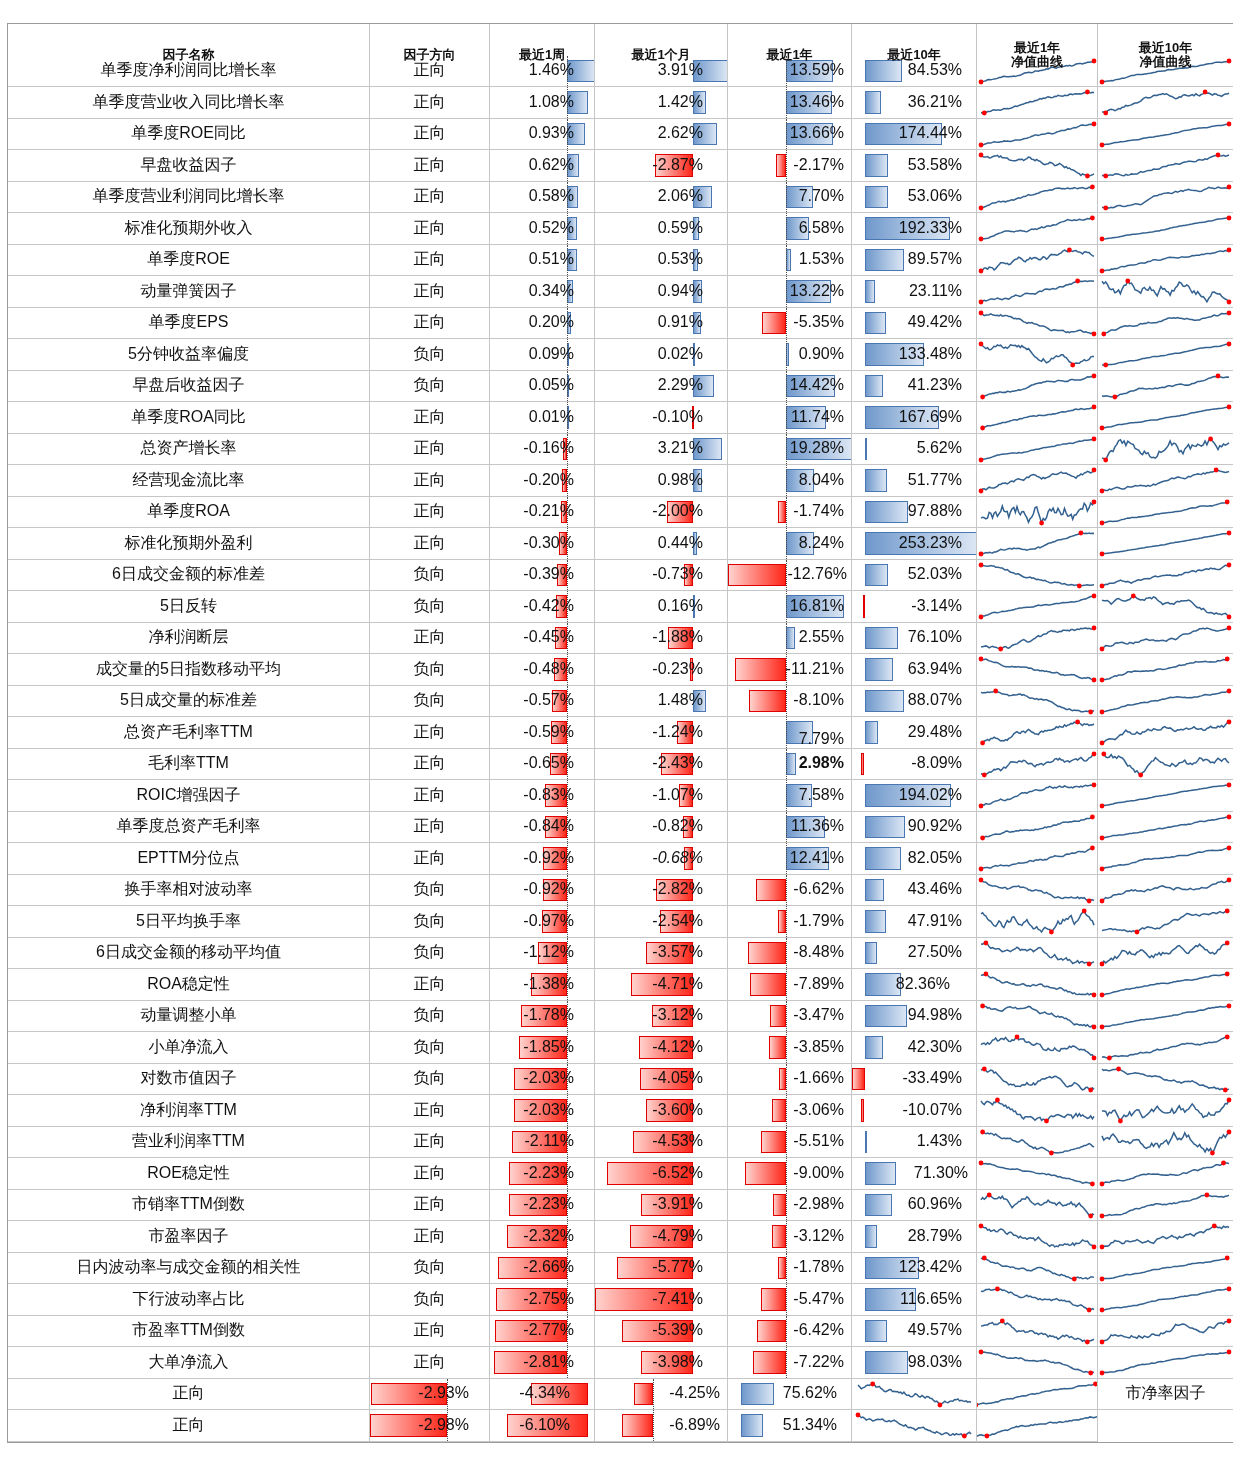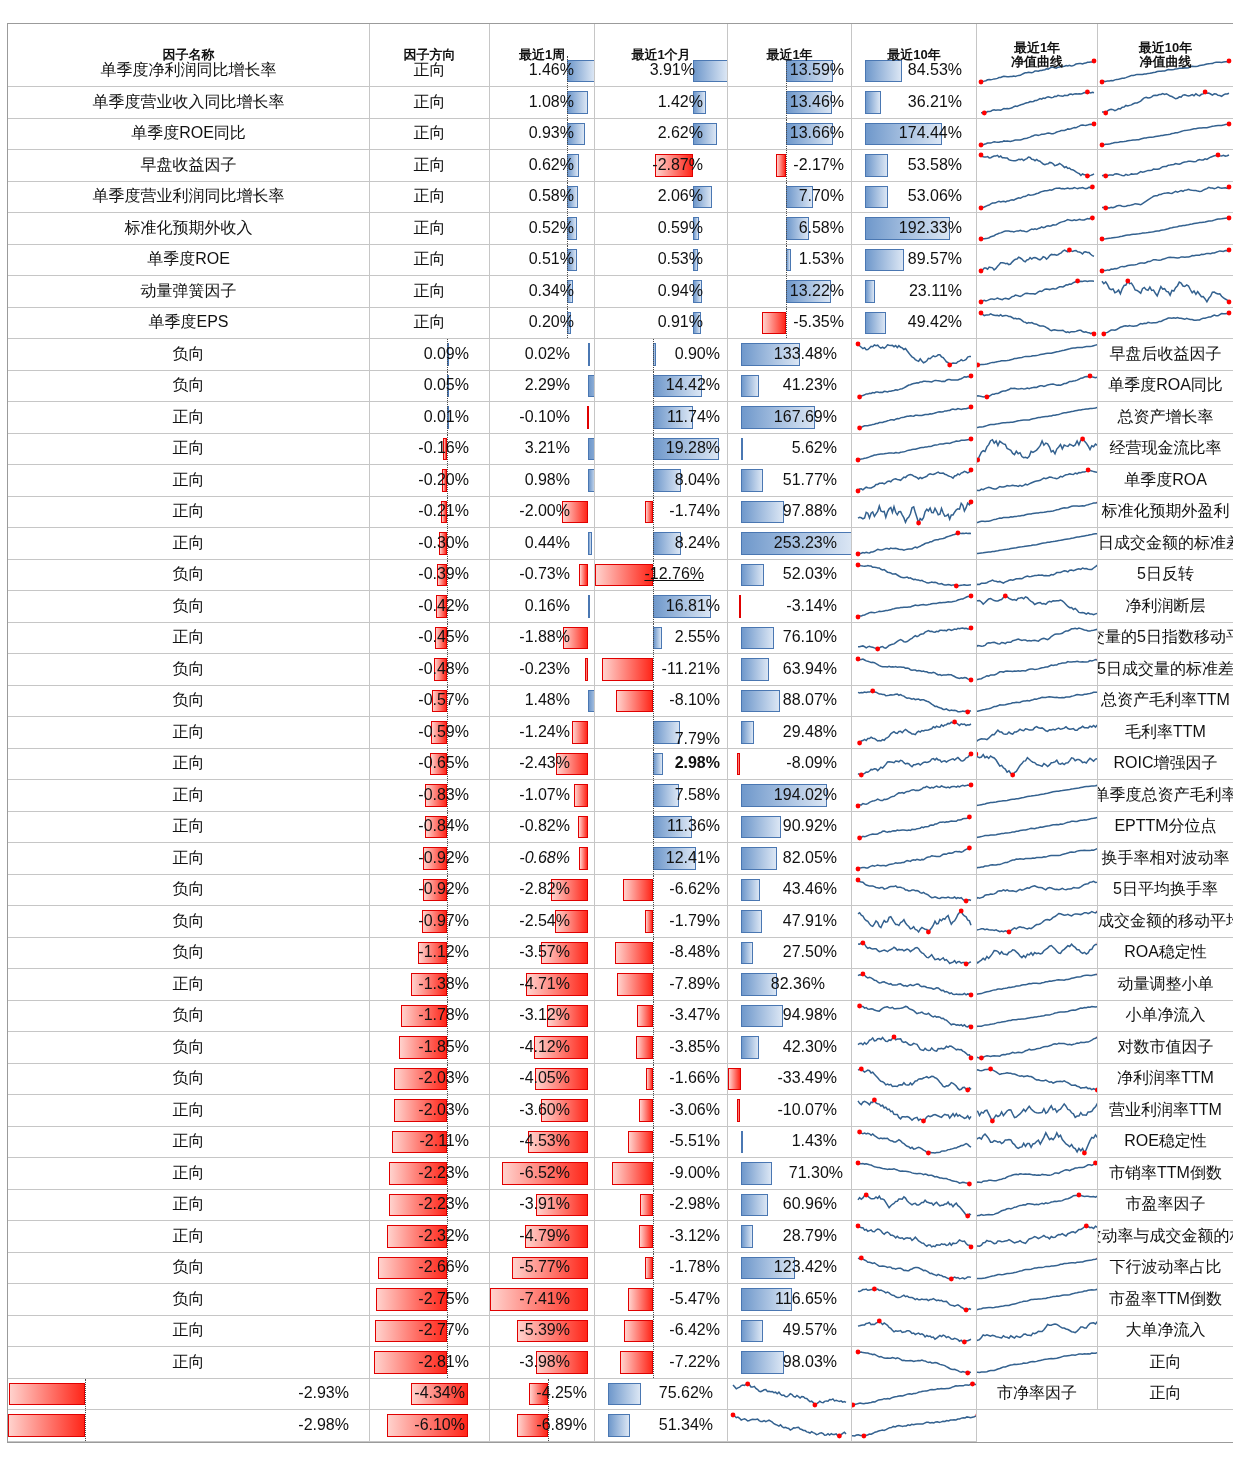--- a/index.html
+++ b/index.html
@@ -72,21 +72,21 @@
         <span class="txt">单季度净利润同比增长率</span>
       </div>
       <div class="cell">
         <span class="txt">正向</span>
       </div>
       <div class="cell num" style="padding-right: 20px;">
         <div class="bar" style="left: 76.65px; width: 28.35px; background: linear-gradient(to right, rgb(111, 152, 203), rgb(219, 230, 244)); border: 1px solid rgb(74, 119, 178);"></div>
         <div class="axisline" style="left: 76.65px;"></div>
         <span class="val">1.46%</span>
       </div>
-      <div class="cell num" style="padding-right: 32px;">
+      <div class="cell num" style="padding-right: 24px;">
         <div class="bar" style="left: 98.42px; width: 34.58px; background: linear-gradient(to right, rgb(111, 152, 203), rgb(219, 230, 244)); border: 1px solid rgb(74, 119, 178);"></div>
         <span class="val">3.91%</span>
       </div>
       <div class="cell num" style="padding-right: 7px;">
         <div class="bar" style="left: 58.28px; width: 46.3244px; background: linear-gradient(to right, rgb(111, 152, 203), rgb(219, 230, 244)); border: 1px solid rgb(74, 119, 178);"></div>
         <div class="axisline" style="left: 58.28px;"></div>
         <span class="val">13.59%</span>
       </div>
       <div class="cell num" style="padding-right: 14px;">
         <div class="bar" style="left: 12.5px; width: 37.5533px; background: linear-gradient(to right, rgb(111, 152, 203), rgb(219, 230, 244)); border: 1px solid rgb(74, 119, 178);"></div>
@@ -440,20 +440,23 @@
       <div class="cell sparkcell">
         <span>
           <svg width="133" height="30" viewBox="0 0 133 30">
             <polyline points="3.0,25.5 4.8,26.0 6.7,24.9 8.5,24.4 10.4,23.1 12.2,22.1 14.0,21.9 15.9,22.3 17.7,21.5 19.6,20.3 21.4,19.3 23.2,18.7 25.1,18.1 26.9,17.8 28.8,18.2 30.6,17.6 32.4,18.1 34.3,18.3 36.1,18.0 38.0,17.8 39.8,16.6 41.7,15.5 43.5,16.0 45.3,15.3 47.2,15.5 49.0,14.3 50.9,14.8 52.7,14.9 54.5,14.8 56.4,14.7 58.2,14.6 60.1,13.4 61.9,13.6 63.7,12.5 65.6,11.6 67.4,11.0 69.3,10.1 71.1,10.1 72.9,10.3 74.8,9.7 76.6,10.2 78.5,9.6 80.3,10.2 82.1,10.3 84.0,10.8 85.8,11.3 87.7,10.3 89.5,11.1 91.3,11.4 93.2,11.6 95.0,12.3 96.9,12.2 98.7,12.1 100.6,12.0 102.4,10.9 104.2,10.2 106.1,10.2 107.9,9.6 109.8,9.0 111.6,9.1 113.4,8.0 115.3,7.1 117.1,7.8 119.0,7.8 120.8,6.6 122.6,5.5 124.5,5.7 126.3,5.8 128.2,5.6 130.0,5.0" fill="none" stroke="#33618f" stroke-width="1.5"></polyline>
             <circle cx="130.0" cy="5.0" r="2.4" fill="#ff0000"></circle>
             <circle cx="4.8" cy="26.0" r="2.4" fill="#ff0000"></circle>
           </svg>
         </span>
       </div>
       <div class="cell">
+        <span class="txt">5分钟收益率偏度</span>
+      </div>
+      <div class="cell">
         <span class="txt">负向</span>
       </div>
       <div class="cell num" style="padding-right: 20px;">
         <div class="bar" style="left: 76.65px; width: 1.7476px; background: linear-gradient(to right, rgb(111, 152, 203), rgb(219, 230, 244)); border: 1px solid rgb(74, 119, 178);"></div>
         <div class="axisline" style="left: 76.65px;"></div>
         <span class="val">0.09%</span>
       </div>
       <div class="cell num" style="padding-right: 24px;">
         <div class="bar" style="left: 98.42px; width: 1px; background: linear-gradient(to right, rgb(111, 152, 203), rgb(219, 230, 244)); border: 1px solid rgb(74, 119, 178);"></div>
         <span class="val">0.02%</span>
@@ -745,21 +748,21 @@
       </div>
       <div class="cell num" style="padding-right: 20px;">
         <div class="bar" style="left: 66.6186px; width: 10.0314px; background: linear-gradient(to left, rgb(255, 38, 25), rgb(255, 210, 205)); border: 1px solid rgb(224, 0, 0);"></div>
         <div class="axisline" style="left: 76.65px;"></div>
         <span class="val">-0.39%</span>
       </div>
       <div class="cell num" style="padding-right: 24px;">
         <div class="bar" style="left: 88.7241px; width: 9.6959px; background: linear-gradient(to left, rgb(255, 38, 25), rgb(255, 210, 205)); border: 1px solid rgb(224, 0, 0);"></div>
         <span class="val">-0.73%</span>
       </div>
-      <div class="cell num" style="padding-right: 23px; text-decoration: underline;">
+      <div class="cell num" style="padding-right: 4px;">
         <div class="bar" style="left: 0px; width: 58.28px; background: linear-gradient(to left, rgb(255, 38, 25), rgb(255, 210, 205)); border: 1px solid rgb(224, 0, 0);"></div>
         <div class="axisline" style="left: 58.28px;"></div>
         <span class="val">-12.76%</span>
       </div>
       <div class="cell num" style="padding-right: 14px;">
         <div class="bar" style="left: 12.5px; width: 23.1149px; background: linear-gradient(to right, rgb(111, 152, 203), rgb(219, 230, 244)); border: 1px solid rgb(74, 119, 178);"></div>
         <span class="val">52.03%</span>
       </div>
       <div class="cell sparkcell">
         <span>

